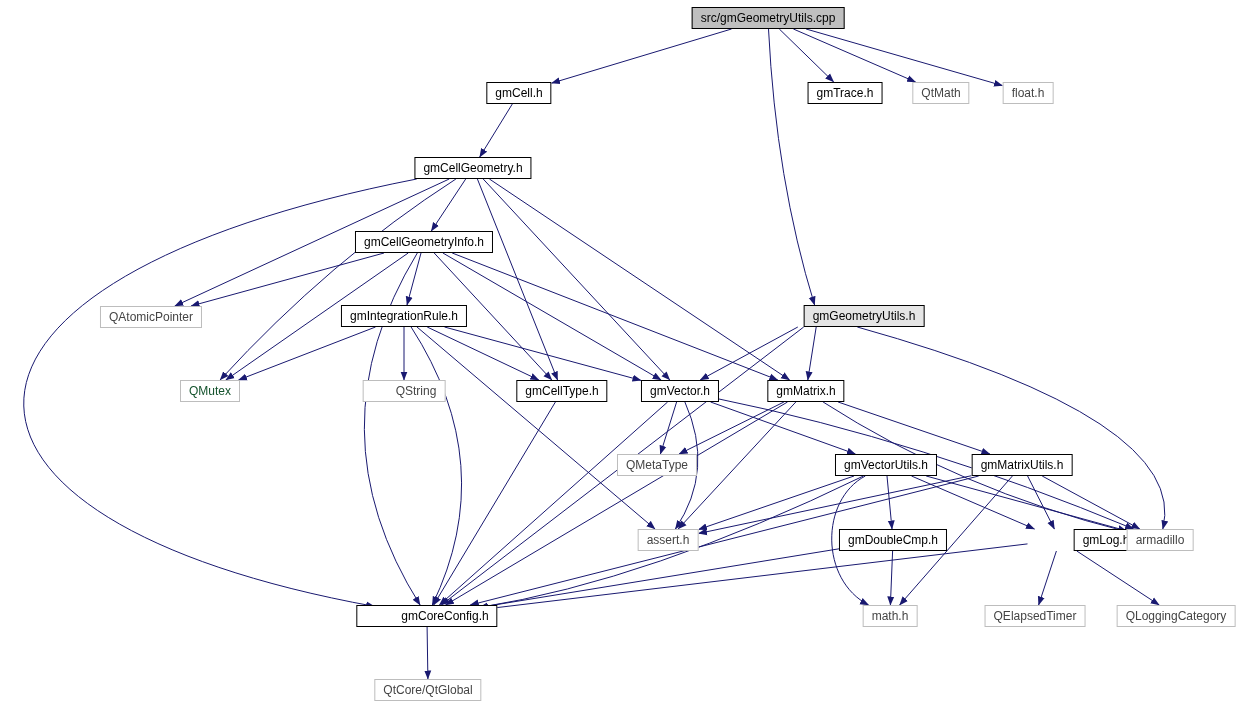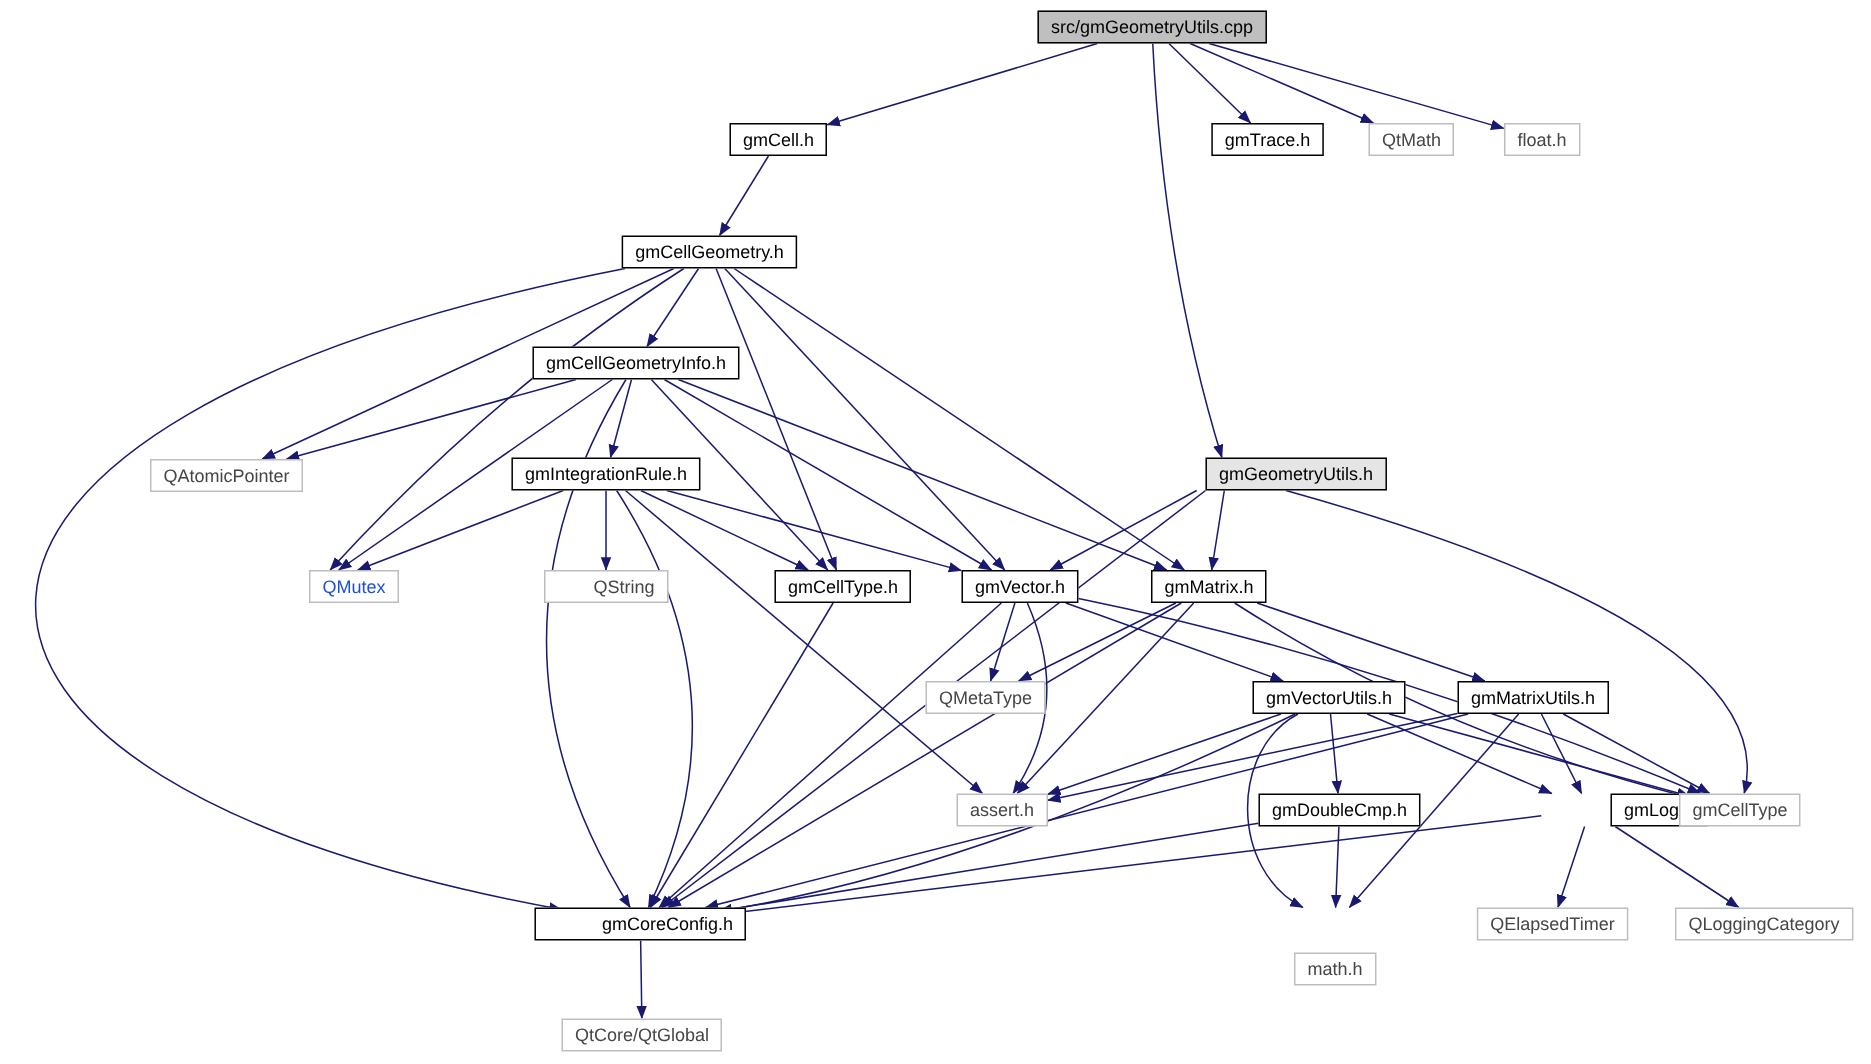--- a/index.html
+++ b/index.html
@@ -98,31 +98,31 @@
       <div class="node" style="left: 768px; top: 18px; background: rgb(191, 191, 191); border-color: rgb(0, 0, 0);">src/gmGeometryUtils.cpp</div>
       <div class="node" style="left: 519px; top: 93px; background: rgb(255, 255, 255); border-color: rgb(0, 0, 0);">gmCell.h</div>
       <div class="node" style="left: 845px; top: 93px; background: rgb(255, 255, 255); border-color: rgb(0, 0, 0);">gmTrace.h</div>
       <div class="node" style="left: 941px; top: 93px; background: rgb(255, 255, 255); border-color: rgb(189, 189, 189); color: rgb(69, 69, 69);">QtMath</div>
       <div class="node" style="left: 1028px; top: 93px; background: rgb(255, 255, 255); border-color: rgb(189, 189, 189); color: rgb(69, 69, 69);">float.h</div>
       <div class="node" style="left: 473px; top: 168px; background: rgb(255, 255, 255); border-color: rgb(0, 0, 0);">gmCellGeometry.h</div>
       <div class="node" style="left: 424px; top: 242px; background: rgb(255, 255, 255); border-color: rgb(0, 0, 0);">gmCellGeometryInfo.h</div>
       <div class="node" style="left: 151px; top: 317px; background: rgb(255, 255, 255); border-color: rgb(189, 189, 189); color: rgb(69, 69, 69);">QAtomicPointer</div>
       <div class="node" style="left: 404px; top: 316px; background: rgb(255, 255, 255); border-color: rgb(0, 0, 0);">gmIntegrationRule.h</div>
       <div class="node" style="left: 864px; top: 316px; background: #e5e5e5; border-color: rgb(0, 0, 0);">gmGeometryUtils.h</div>
-      <div class="node" style="left: 210px; top: 391px; background: rgb(255, 255, 255); border-color: rgb(189, 189, 189); color: #1d4ed8; margin-left: 26px;">QMutex</div>
+      <div class="node" style="left: 210px; top: 391px; background: rgb(255, 255, 255); border-color: rgb(189, 189, 189); color: #14532d;">QMutex</div>
       <div class="node" style="left: 404px; top: 391px; background: rgb(255, 255, 255); border-color: rgb(189, 189, 189); color: rgb(69, 69, 69); padding-left: 32px;">QString</div>
       <div class="node" style="left: 562px; top: 391px; background: rgb(255, 255, 255); border-color: rgb(0, 0, 0);">gmCellType.h</div>
       <div class="node" style="left: 680px; top: 391px; background: rgb(255, 255, 255); border-color: rgb(0, 0, 0);">gmVector.h</div>
       <div class="node" style="left: 806px; top: 391px; background: rgb(255, 255, 255); border-color: rgb(0, 0, 0);">gmMatrix.h</div>
       <div class="node" style="left: 657px; top: 465px; background: rgb(255, 255, 255); border-color: rgb(189, 189, 189); color: rgb(69, 69, 69);">QMetaType</div>
       <div class="node" style="left: 886px; top: 465px; background: rgb(255, 255, 255); border-color: rgb(0, 0, 0);">gmVectorUtils.h</div>
       <div class="node" style="left: 1022px; top: 465px; background: rgb(255, 255, 255); border-color: rgb(0, 0, 0);">gmMatrixUtils.h</div>
       <div class="node" style="left: 668px; top: 540px; background: rgb(255, 255, 255); border-color: rgb(189, 189, 189); color: rgb(69, 69, 69);">assert.h</div>
       <div class="node" style="left: 893px; top: 540px; background: rgb(255, 255, 255); border-color: rgb(0, 0, 0);">gmDoubleCmp.h</div>
       <div class="node" style="left: 1060px; top: 540px; background: rgb(255, 255, 255); border-color: rgb(0, 0, 0); margin-left: 46px;">gmLog.h</div>
-      <div class="node" style="left: 1160px; top: 540px; background: rgb(255, 255, 255); border-color: rgb(189, 189, 189); color: rgb(69, 69, 69);">gmCellType</div>
-      <div class="node" style="left: 890px; top: 616px; background: rgb(255, 255, 255); border-color: rgb(189, 189, 189); color: rgb(69, 69, 69); margin-top: 30px;">math.h</div>
+      <div class="node" style="left: 1160px; top: 540px; background: rgb(255, 255, 255); border-color: rgb(189, 189, 189); color: rgb(69, 69, 69);">armadillo</div>
+      <div class="node" style="left: 890px; top: 616px; background: rgb(255, 255, 255); border-color: rgb(189, 189, 189); color: rgb(69, 69, 69);">math.h</div>
       <div class="node" style="left: 1035px; top: 616px; background: rgb(255, 255, 255); border-color: rgb(189, 189, 189); color: rgb(69, 69, 69);">QElapsedTimer</div>
       <div class="node" style="left: 1176px; top: 616px; background: rgb(255, 255, 255); border-color: rgb(189, 189, 189); color: rgb(69, 69, 69);">QLoggingCategory</div>
       <div class="node" style="left: 427px; top: 616px; background: rgb(255, 255, 255); border-color: rgb(0, 0, 0); padding-left: 44px;">gmCoreConfig.h</div>
       <div class="node" style="left: 428px; top: 690px; background: rgb(255, 255, 255); border-color: rgb(189, 189, 189); color: rgb(69, 69, 69);">QtCore/QtGlobal</div>
     </div>
 </div>
 
 </body></html>

